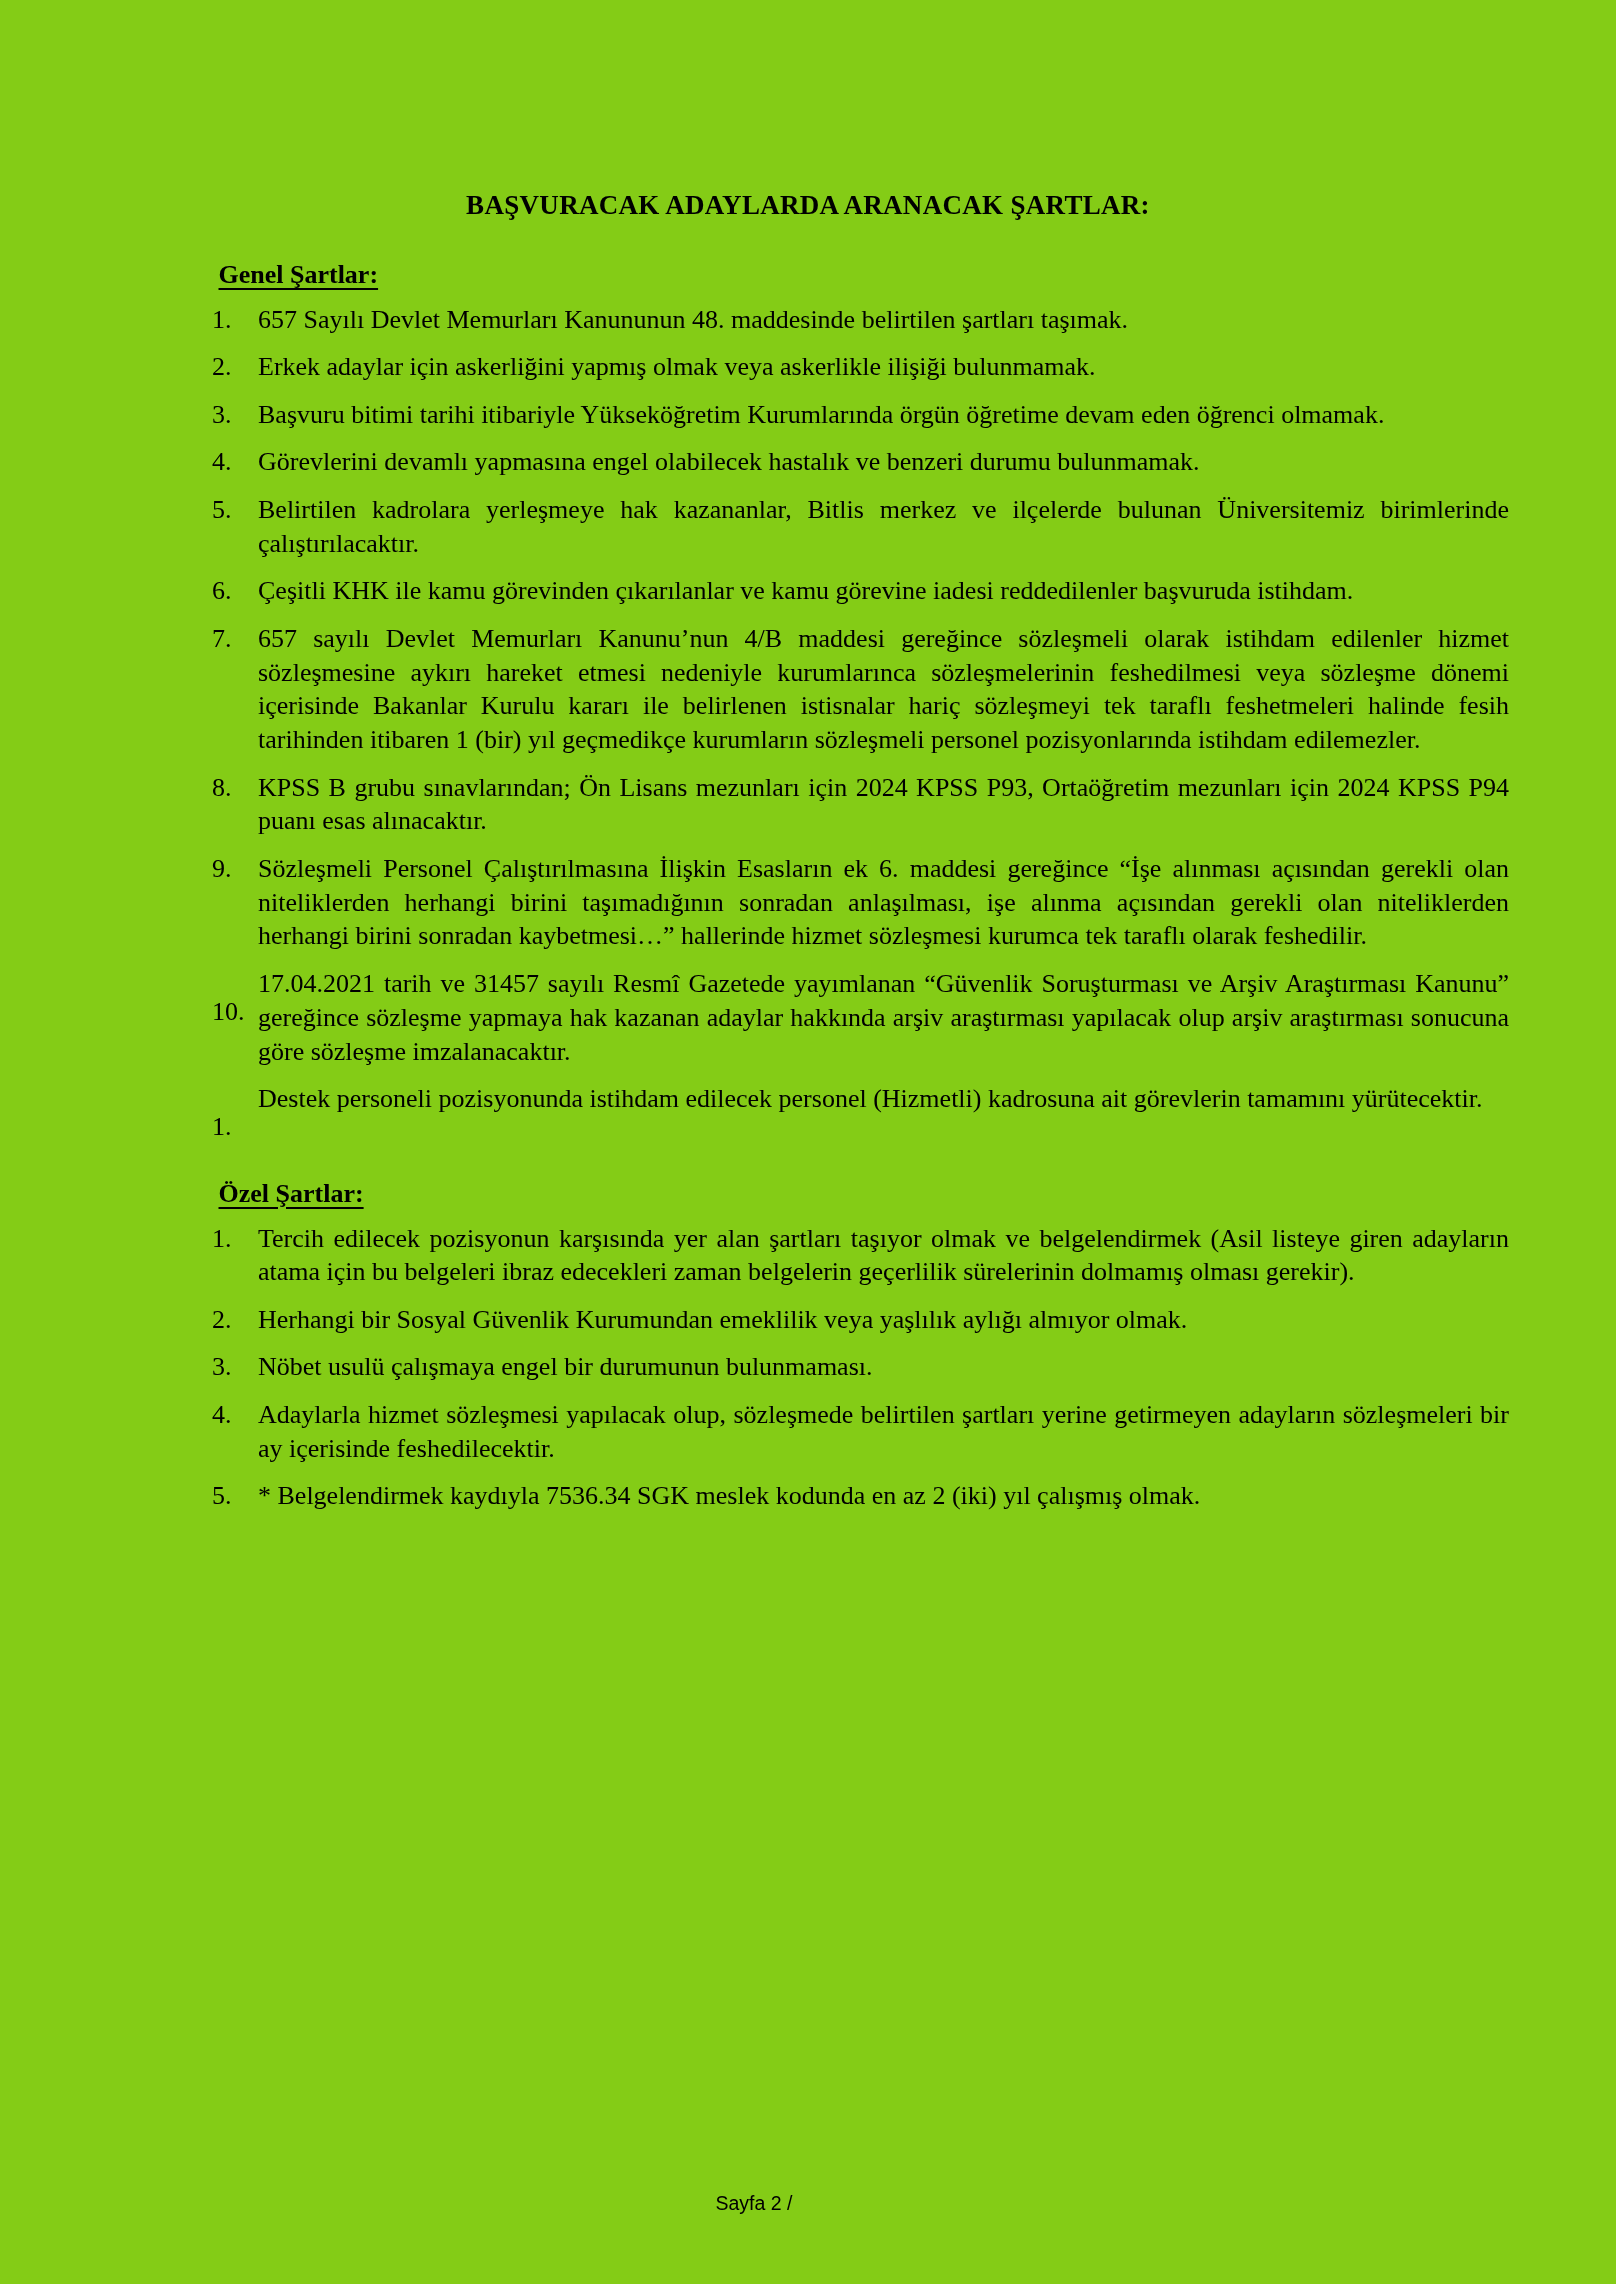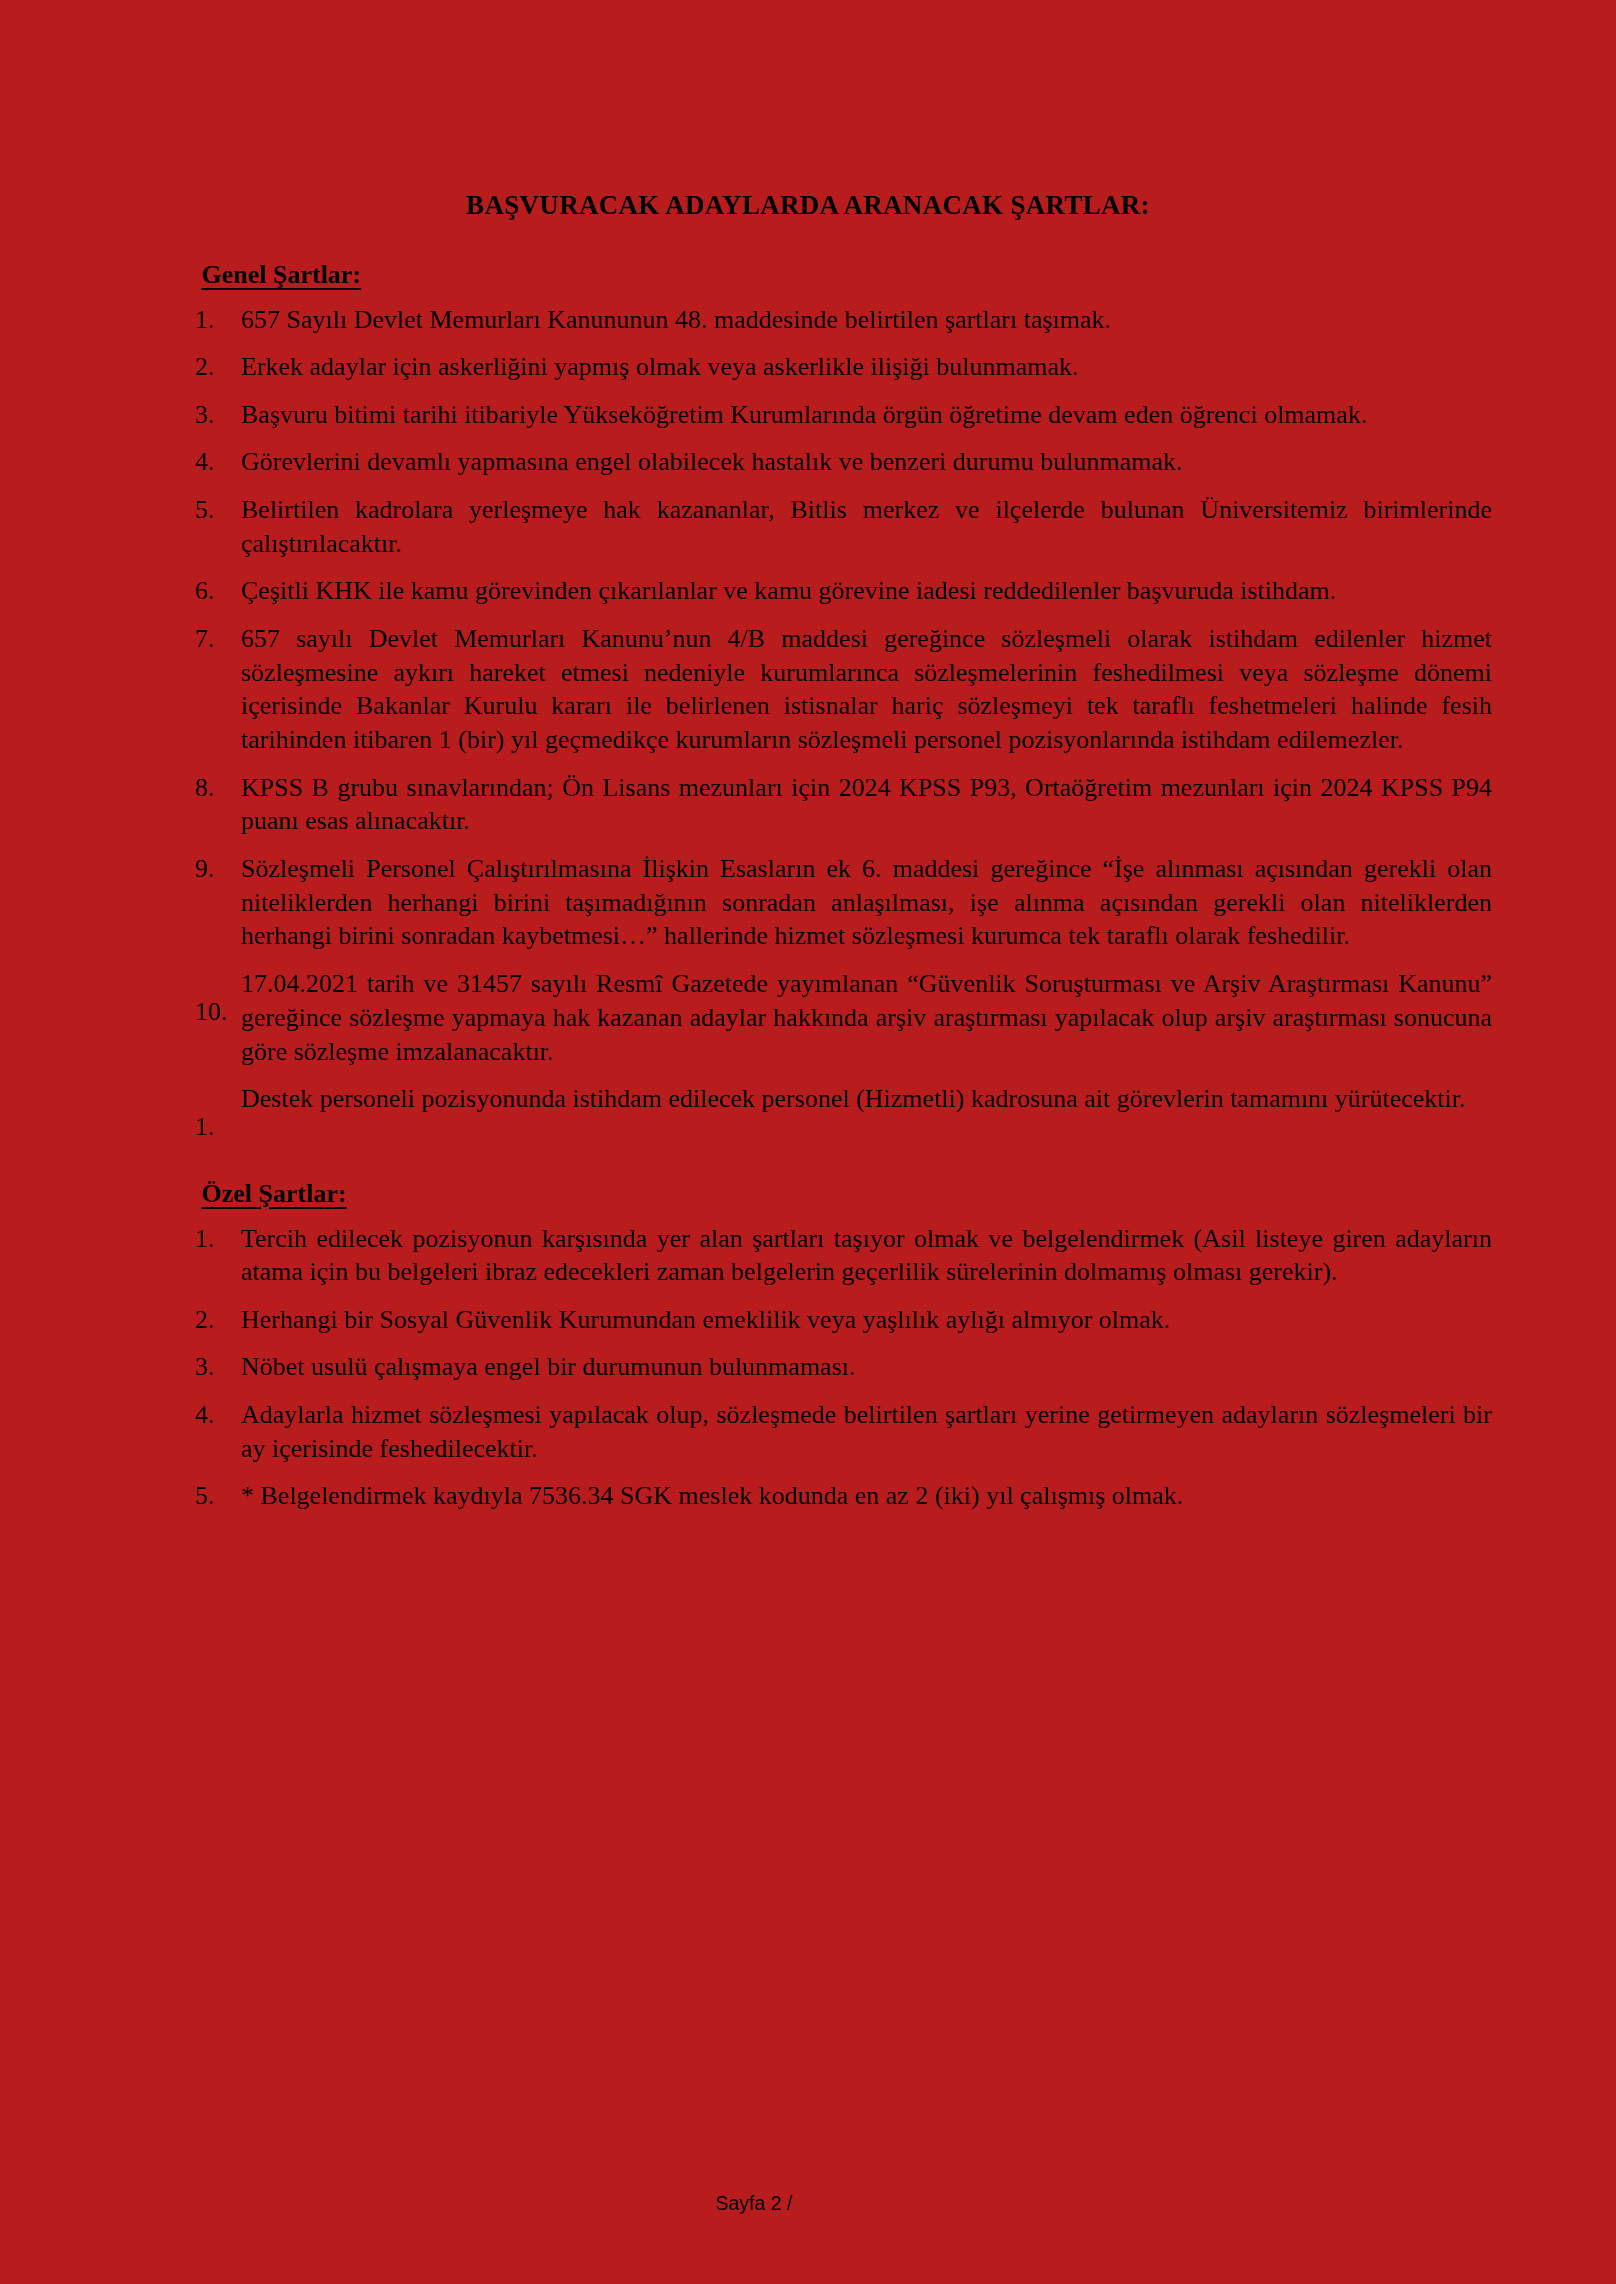--- a/index.html
+++ b/index.html
@@ -5,40 +5,40 @@
 <style>
   html, body {
     margin: 0;
     padding: 0;
     background: #ffffff;
   }
   .page {
     position: relative;
     width: 1616px;
     height: 2284px;
-    background: #b91c1c;
+    background: #84cc16;
     font-family: "Liberation Serif", "DejaVu Serif", serif;
     color: #000000;
     box-sizing: border-box;
     overflow: hidden;
   }
   .doc-title {
     position: absolute;
     top: 190px;
     left: 0;
     width: 100%;
     text-align: center;
     font-size: 27px;
     font-weight: bold;
     letter-spacing: 0.3px;
   }
   .content {
     position: absolute;
     top: 260px;
-    left: 195px;
+    left: 212px;
     width: 1297px;
   }
   .section-head {
     font-size: 26px;
     font-weight: bold;
     text-decoration: underline;
     text-underline-offset: 4.6px;
     text-decoration-thickness: 2px;
     margin: 0 0 13px 6.5px;
     display: block;

